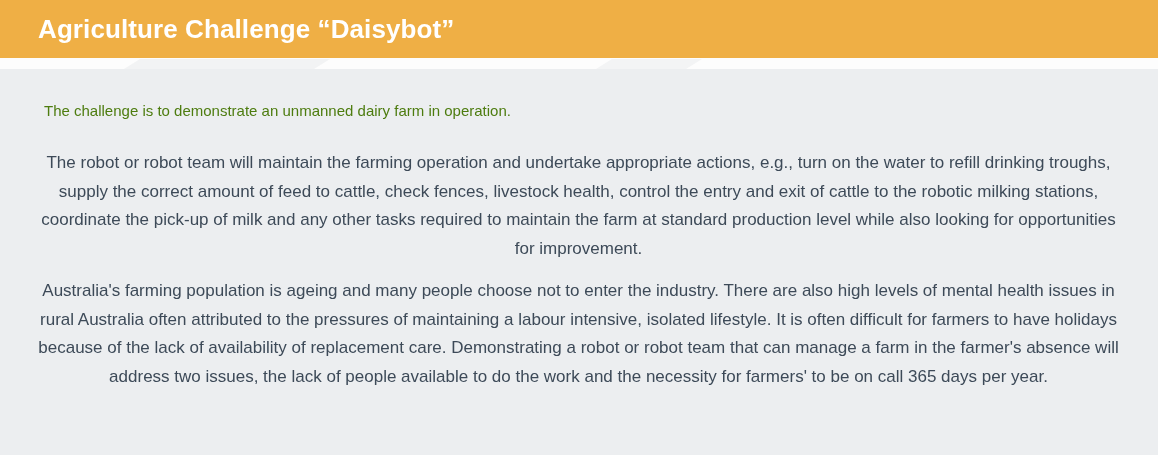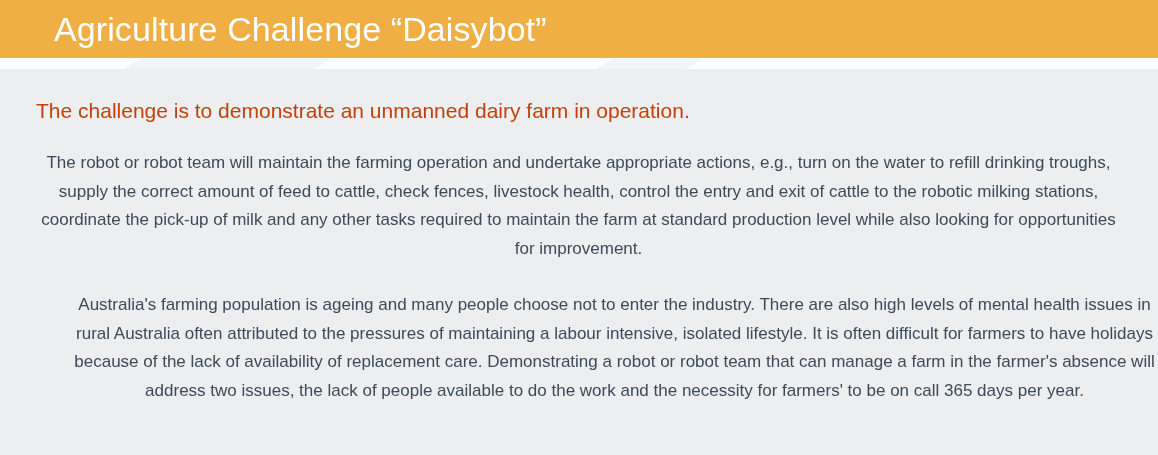--- a/index.html
+++ b/index.html
@@ -29,27 +29,26 @@
     top: 0;
     width: 1158px;
     height: 58px;
     background: #efaf45;
   }
 
   .header-title {
     position: absolute;
     left: 38px;
     top: 13px;
-    font-size: 34px;
+    font-size: 26px;
     line-height: 32px;
-    font-weight: 400;
+    font-weight: 700;
     color: #ffffff;
     letter-spacing: 0.1px;
     white-space: nowrap;
-    margin-left: 16px;
   }
 
   
   .under-strip {
     position: absolute;
     left: 0;
     top: 58px;
     width: 1158px;
     height: 11px;
     background: #fdfdfd;
@@ -83,41 +82,41 @@
     position: absolute;
     left: 0;
     top: 69px;
     width: 1158px;
     height: 386px;
     background: #eceef0;
   }
 
   .subtitle {
     position: absolute;
-    left: 36px;
+    left: 44px;
     top: 29px;
     width: 1090px;
-    font-size: 21px;
+    font-size: 15px;
     line-height: 26px;
-    color: #c2410c;
+    color: #4d7c0f;
     font-weight: 400;
   }
 
   .para {
     position: absolute;
     left: 36px;
     width: 1085px;
     font-size: 17px;
     line-height: 28.5px;
     color: #3d4a58;
     font-weight: 400;
     text-align: center;
   }
   .para-1 { top: 80px; }
-  .para-2 { top: 222px; margin-left: 36px; }
+  .para-2 { top: 208px; }
 </style>
 </head>
 <body>
 
 <div class="slide">
 
   <div class="header-band">
     <div class="header-title">Agriculture Challenge “Daisybot”</div>
   </div>
 

